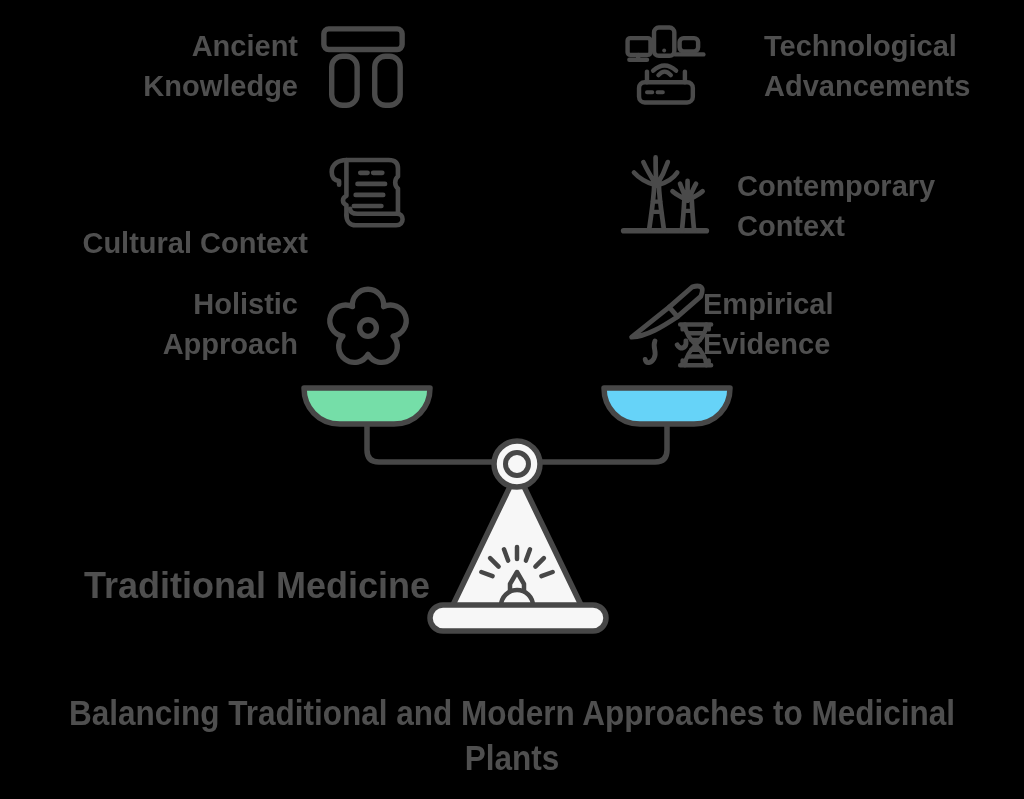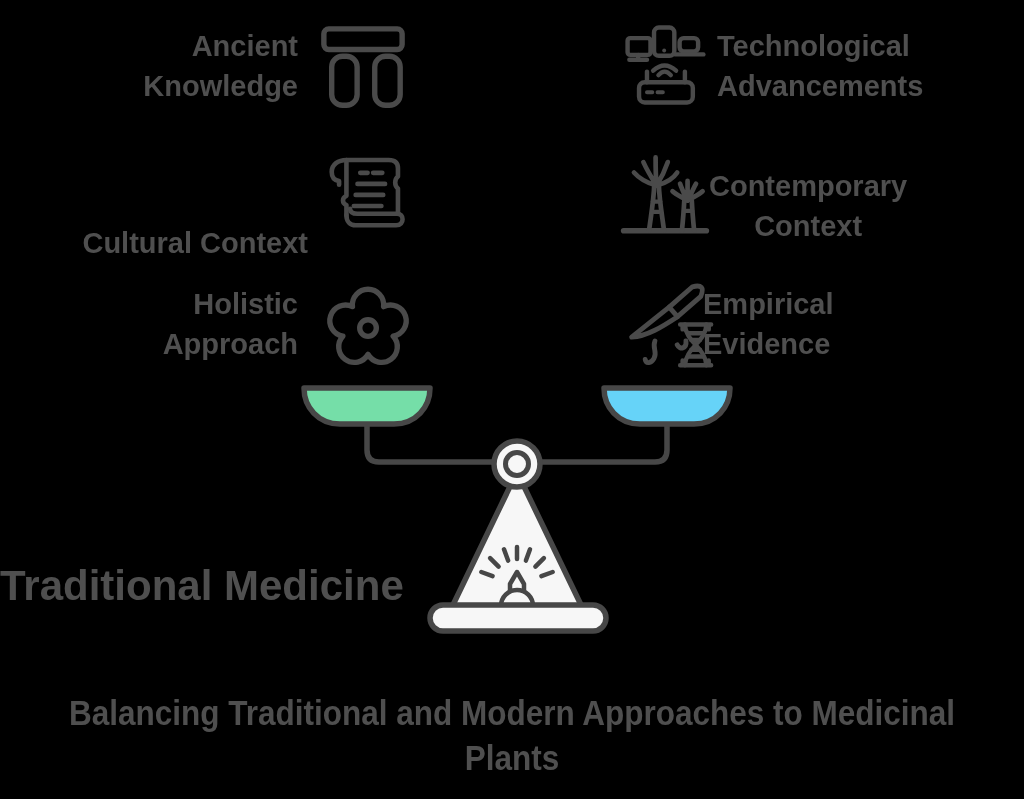--- a/index.html
+++ b/index.html
@@ -13,22 +13,22 @@
   .abs{position:absolute;}
   .item-label{
     color:var(--text,#4f4f4f);
     font-size:29px;font-weight:700;line-height:40px;
     white-space:pre-line;
   }
   .ta-r{text-align:right;}
   .ta-l{text-align:left;}
   .side-label{
     color:var(--text,#4f4f4f);
-    font-size:42px;font-weight:700;line-height:40px;
-    text-align:left;white-space:nowrap;
+    font-size:36px;font-weight:700;line-height:40px;
+    text-align:right;white-space:nowrap;
   }
   .caption{
     left:0;right:0;top:690px;
     color:var(--text,#4f4f4f);
     font-size:35px;font-weight:700;line-height:45px;
     text-align:center;white-space:pre-line;
     transform:scaleX(0.9);transform-origin:50% 50%;
   }
   .icon-svg{display:block;}
   .icon-svg *{vector-effect:none;}
@@ -60,36 +60,36 @@
     <path class="stroke" stroke-width="5" d="M47,27 H55 M61,27 H71 M44,39 H74 M42,51 H72 M40,63 H70"></path>
   </svg>
 
   <div class="abs item-label ta-r" style="right:726px;top:284px;">Holistic
 Approach</div>
   <svg class="abs icon-svg" style="left:324px;top:282px;" width="90" height="92" viewBox="0 0 92 94">
     <path class="stroke" stroke-width="5.5" d="M60.9,25.2 A16,16 0 1 0 29.1,25.2 A16,16 0 1 0 19.3,55.3 A16,16 0 1 0 45,74 A16,16 0 1 0 70.7,55.3 A16,16 0 1 0 60.9,25.2 Z"></path>
     <circle class="stroke" stroke-width="5.5" cx="45" cy="47" r="8.5"></circle>
   </svg>
 
-  <div class="abs item-label ta-l" style="left:717px;top:26px;">Technological
+  <div class="abs item-label ta-l" style="left:764px;top:26px;">Technological
 Advancements</div>
   <svg class="abs icon-svg" style="left:617px;top:17px;" width="97" height="96" viewBox="0 0 110 105">
     <rect class="stroke" x="12" y="22" width="26" height="19" rx="3" stroke-width="5"></rect>
     <path class="stroke" stroke-width="5" d="M24,41 V45 M14,46.5 H34"></path>
     <rect class="stroke" x="42" y="10" width="23" height="32" rx="5.5" stroke-width="5"></rect>
     <circle class="fillicon" cx="53.5" cy="36" r="2.2"></circle>
     <rect class="stroke" x="71" y="22" width="21" height="15" rx="4.5" stroke-width="5"></rect>
     <path class="stroke" stroke-width="5" d="M66,40.5 H98"></path>
     <path class="stroke" stroke-width="5" d="M47,64 Q54,56 61,64 M41,59 Q54,47 67,59"></path>
     <rect class="stroke" x="25" y="72" width="61" height="23" rx="6.5" stroke-width="5"></rect>
     <path class="stroke" stroke-width="5" d="M34,72 V60 M77,72 V60"></path>
     <path class="stroke" stroke-width="4.5" d="M34,83.5 H40 M46,83.5 H52"></path>
   </svg>
 
-  <div class="abs item-label ta-l" style="left:709px;top:166px;text-align:center;">Contemporary
+  <div class="abs item-label ta-l" style="left:737px;top:166px;">Contemporary
 Context</div>
   <svg class="abs icon-svg" style="left:618px;top:148px;" width="94" height="94" viewBox="0 0 100 100">
     <path class="stroke" stroke-width="6" d="M6,88 H94"></path>
     <path class="stroke" stroke-width="5" d="M33,88 C35,72 38,56 38.5,40 M49,88 C47,72 44,56 43.5,40"></path>
     <path class="stroke" stroke-width="5" d="M41,40 C34,38 24,34 17,26 M41,40 C36,32 31,24 27,15 M41,39 C40,30 40,20 40,10 M41,40 C46,32 50,24 53,15 M41,40 C48,38 58,34 63,26"></path>
     <path class="stroke" stroke-width="4.5" d="M37,57 H45 M38,68 H44"></path>
     <path class="stroke" stroke-width="5" d="M68,88 C69,78 70,66 70.5,56 M81,88 C80,78 79,66 78.5,56"></path>
     <path class="stroke" stroke-width="5" d="M74,56 C68,52 62,50 58,46 M74,56 C70,49 68,43 66,38 M74,55 C74,48 74,41 74,35 M74,56 C78,49 80,43 83,38 M74,56 C80,52 86,50 90,46"></path>
     <path class="stroke" stroke-width="4.5" d="M70,67 H79"></path>
   </svg>

